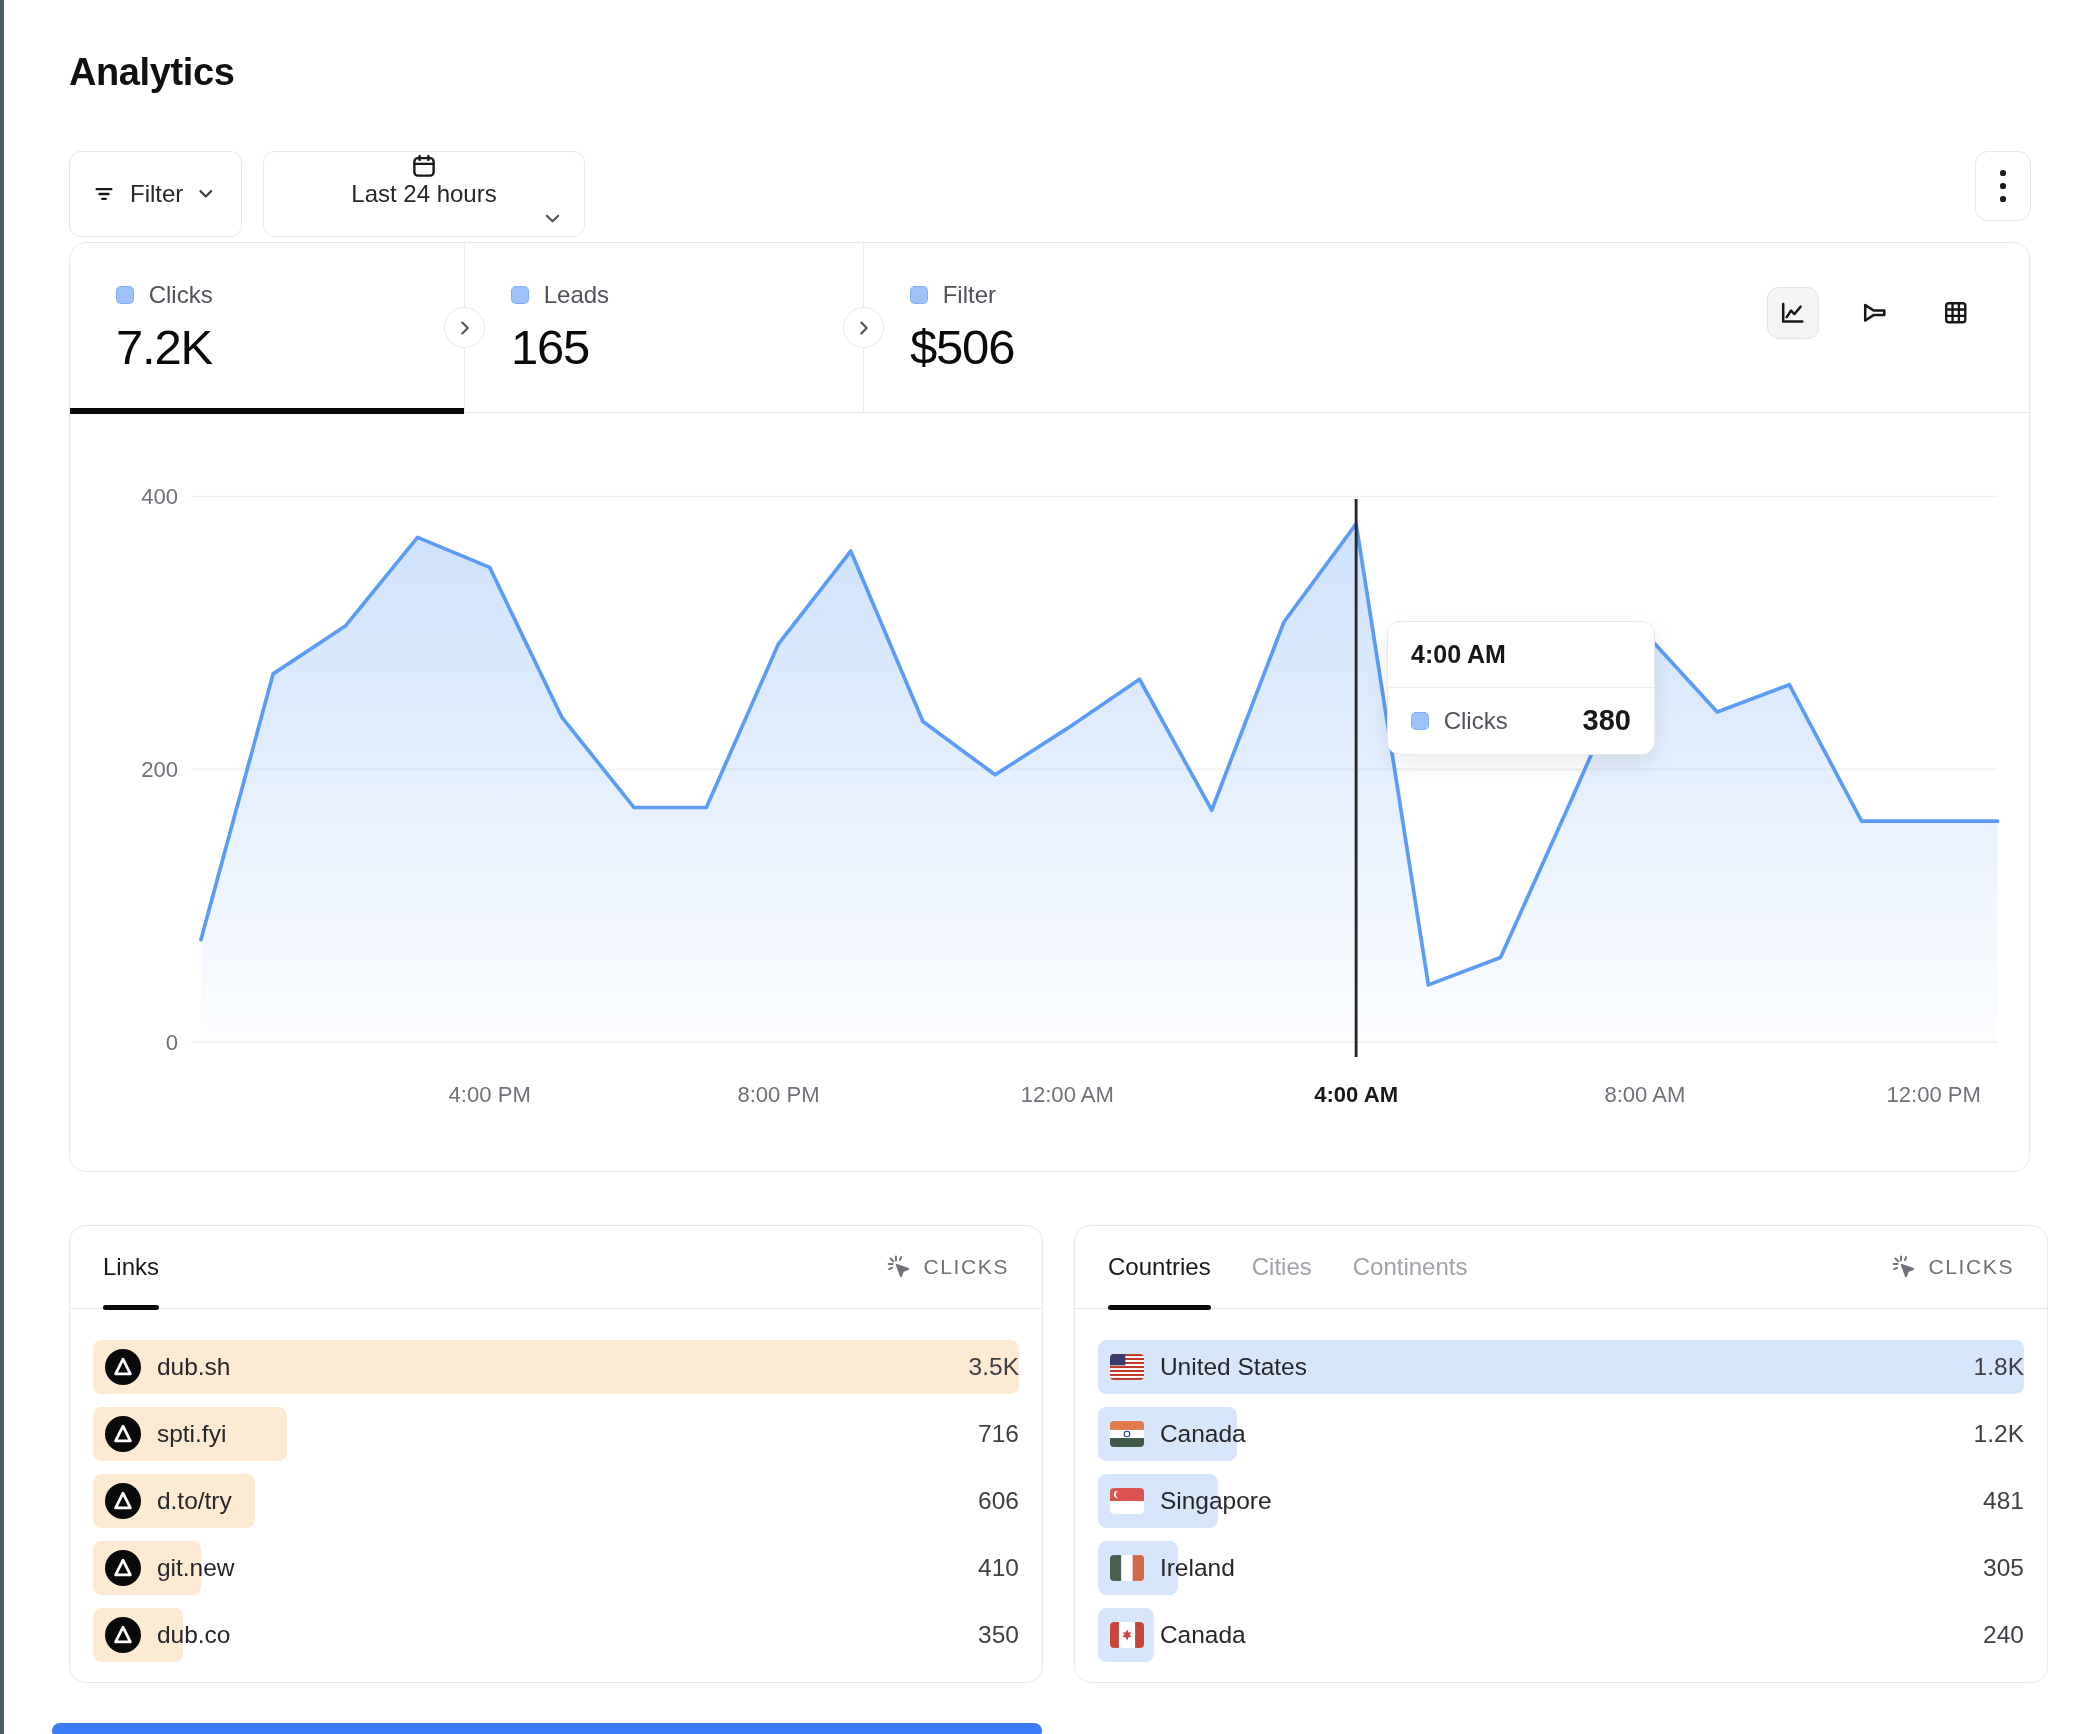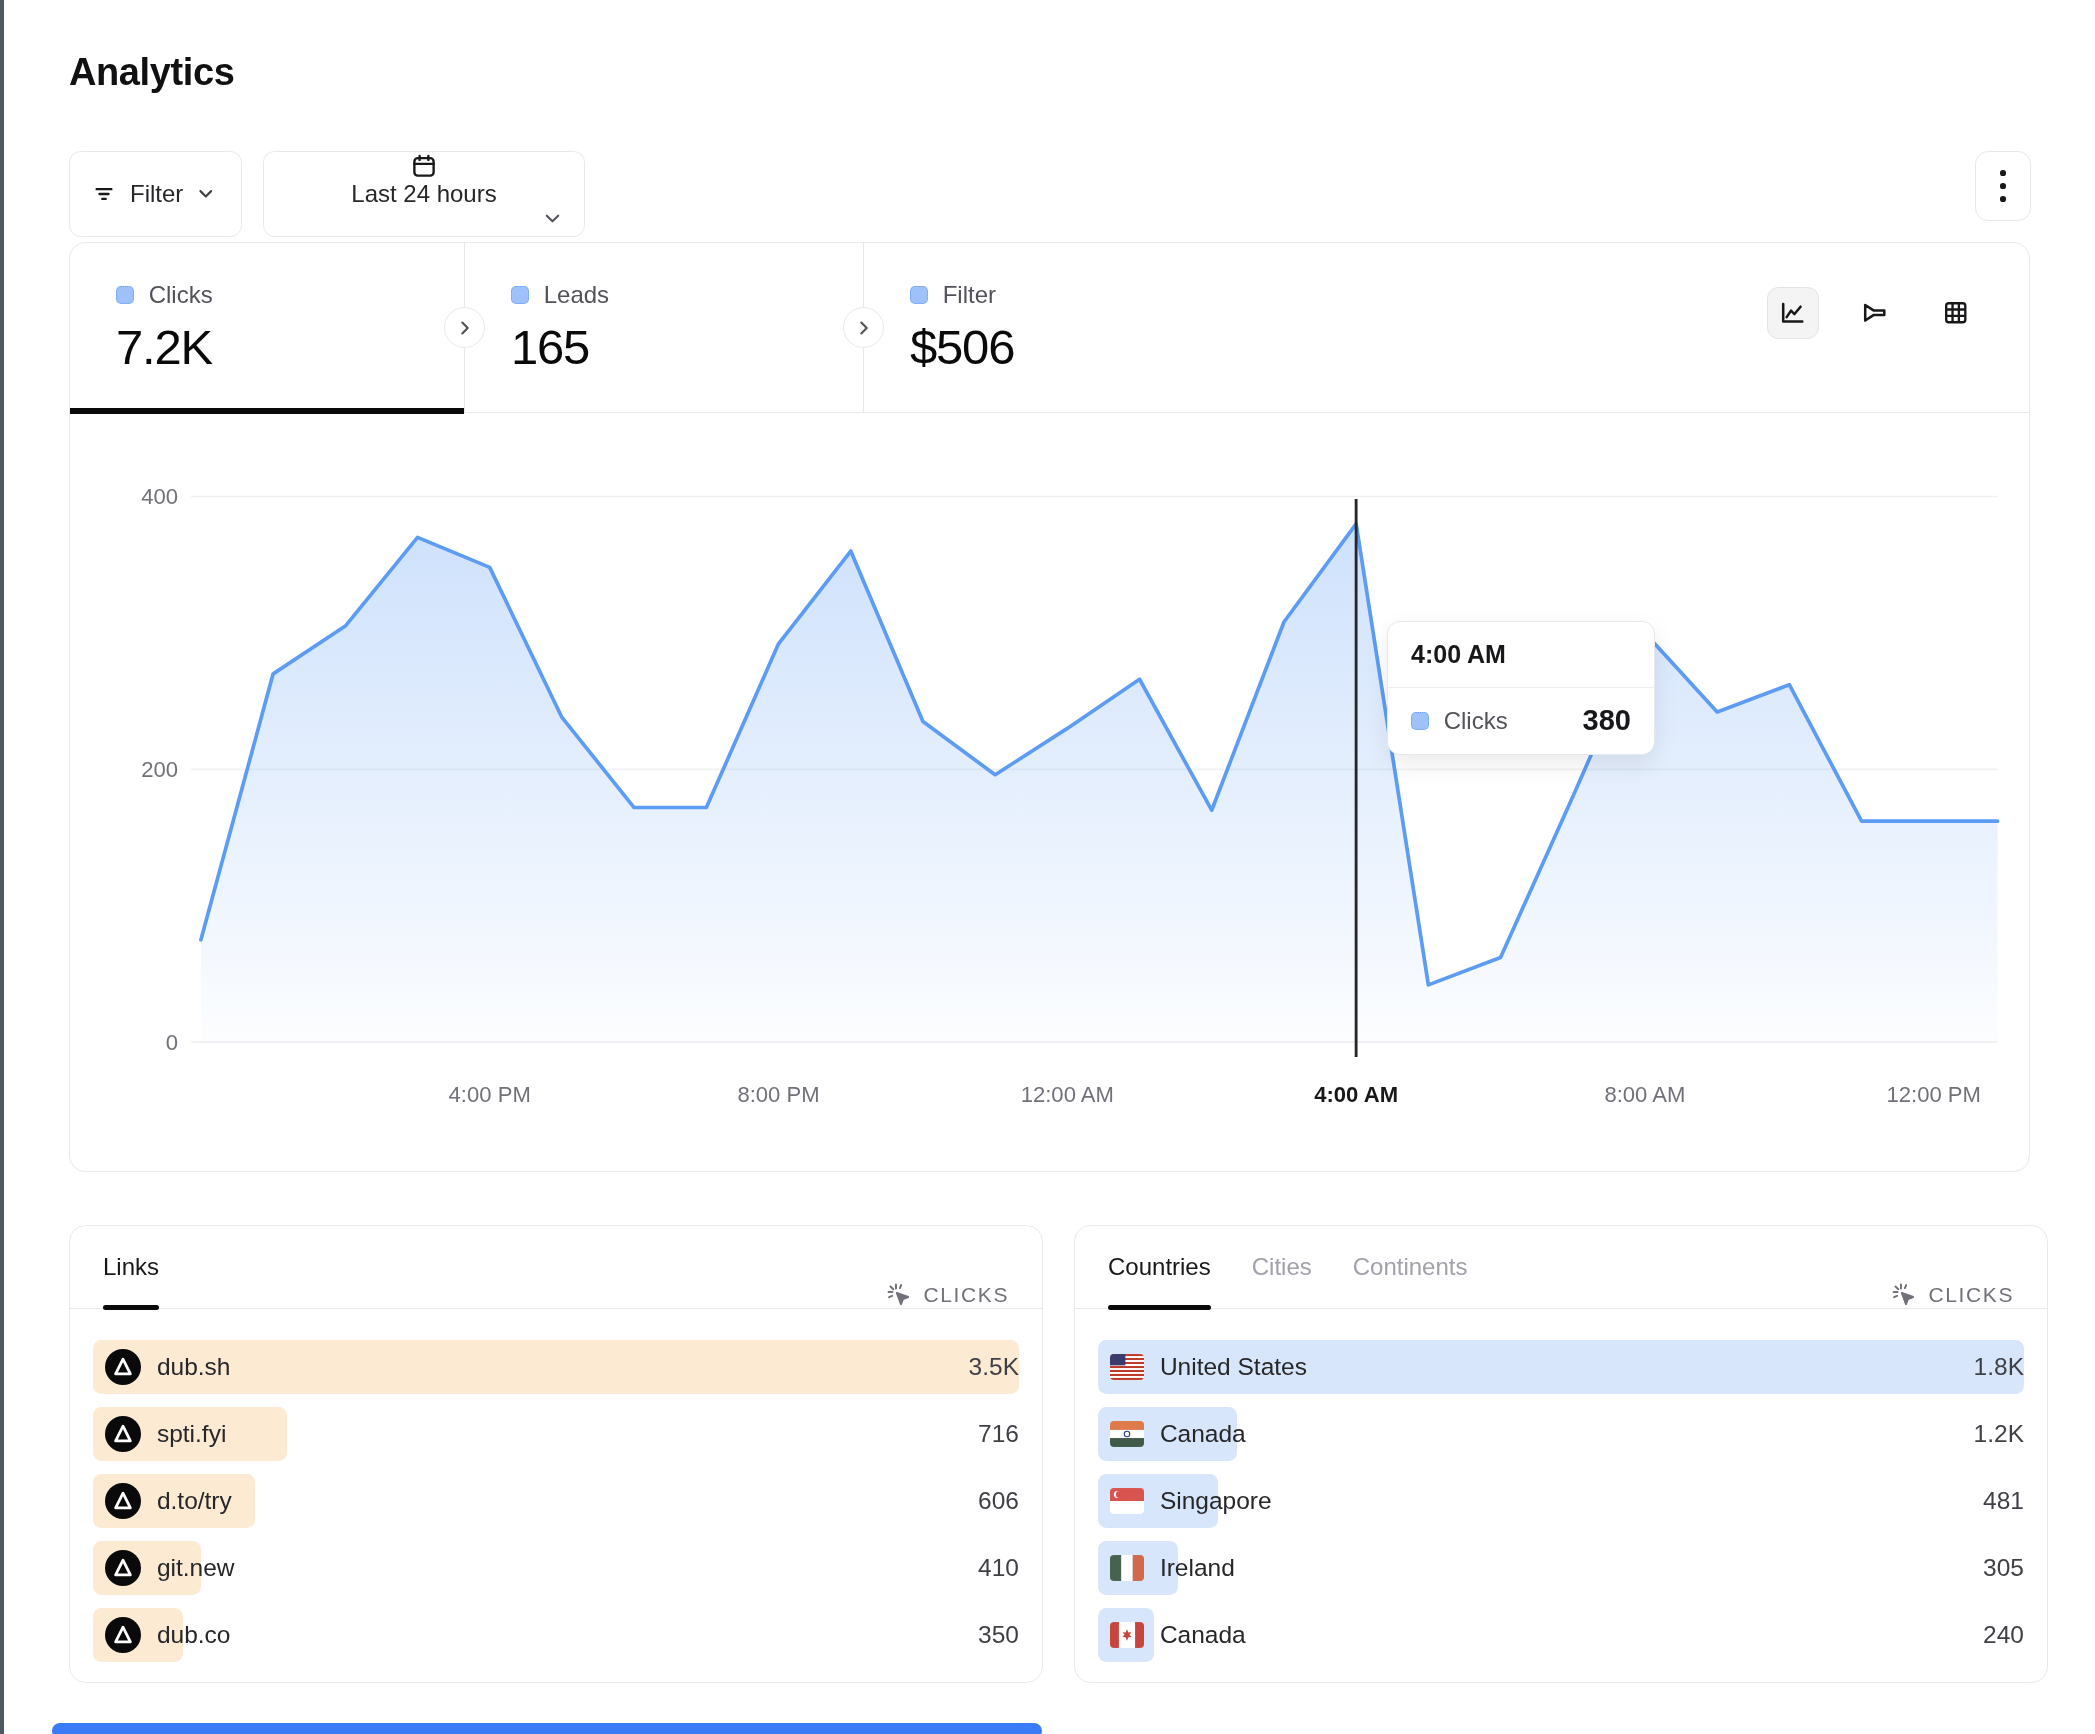--- a/index.html
+++ b/index.html
@@ -42,21 +42,21 @@
 
   .tooltip{position:absolute;left:1317px;top:209px;width:268px;background:#fff;border:1.6px solid #e7e8ea;border-radius:13px;box-shadow:0 9.8px 23px rgba(0,0,0,.08);z-index:3;box-sizing:border-box;}
   .tooltip-time{padding:18px 23px;font-size:25px;font-weight:600;color:#18181b;border-bottom:1.6px solid #eeeef1;}
   .tooltip-row{display:flex;align-items:center;gap:14.7px;padding:16.4px 23px;}
   .tooltip-series{font-size:24px;color:#52525b;}
   .tooltip-value{margin-left:auto;font-size:29px;font-weight:700;color:#18181b;}
 
   .panel{position:absolute;top:1225px;height:458px;background:#fff;border:1.6px solid #e8e9eb;border-radius:16.4px;box-sizing:border-box;}
   .panel-links{left:69px;width:974px;}
   .panel-countries{left:1074px;width:974px;}
-  .panel-header{position:relative;height:83px;border-bottom:1.6px solid #e8e9eb;display:flex;align-items:flex-end;padding:0 33px;gap:58px;box-sizing:border-box;}
+  .panel-header{position:relative;height:83px;border-bottom:1.6px solid #e8e9eb;display:flex;align-items:center;padding:0 33px;gap:58px;box-sizing:border-box;}
   .tab{position:relative;height:100%;display:inline-flex;align-items:center;font-size:24px;color:#a1a1aa;cursor:pointer;white-space:nowrap;}
   .tab.active{color:#18181b;}
   .tab.active::after{content:'';position:absolute;left:0;right:0;bottom:-1.6px;height:4.9px;background:#0a0a0a;border-radius:2.5px;}
   .metric{margin-left:auto;display:flex;align-items:center;gap:11.5px;color:#71717a;font-size:21px;letter-spacing:1.6px;font-weight:500;cursor:pointer;}
   .rows{padding:31px 23px 0;display:flex;flex-direction:column;gap:13px;}
   .row{position:relative;height:54px;display:flex;align-items:center;cursor:pointer;}
   .row-bar{position:absolute;left:0;top:0;height:54px;border-radius:8.2px;}
   .row-main{position:relative;display:flex;align-items:center;gap:16.4px;padding-left:11.5px;z-index:1;}
   .row-label{font-size:24.5px;color:#27272a;}
   .row-value{margin-left:auto;font-size:24.5px;color:#3f3f46;z-index:1;}

